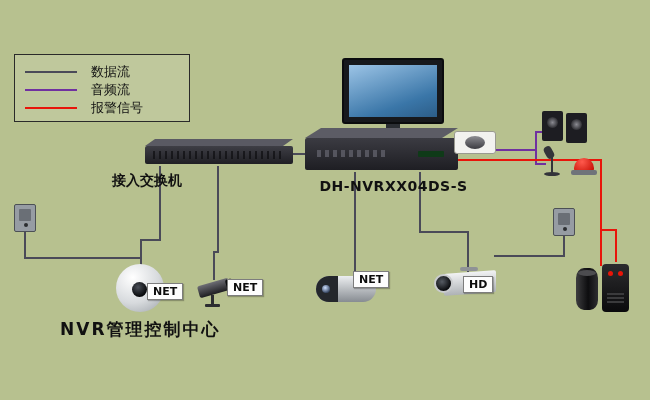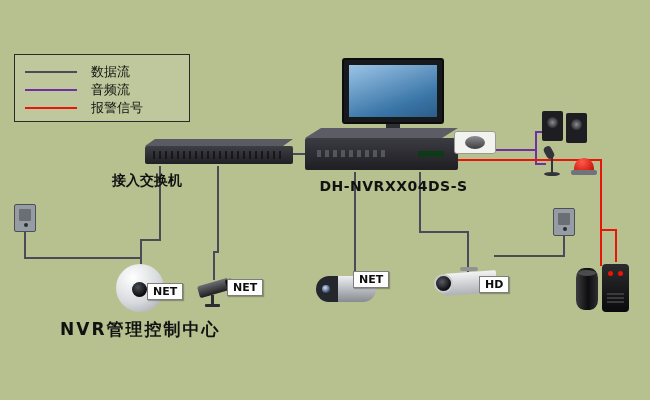--- a/index.html
+++ b/index.html
@@ -101,21 +101,21 @@
   .boxalarm-dev::before{content:"";position:absolute;left:6px;top:7px;width:5px;height:5px;border-radius:50%;background:#e81508;box-shadow:10px 0 0 #e81508;}
   .boxalarm-dev::after{content:"";position:absolute;left:5px;bottom:7px;right:5px;height:12px;
            background:repeating-linear-gradient(#3a3a3c 0 2px,transparent 2px 4px);}
 
   
   .badge{position:absolute;z-index:4;background:#fdfdfd;border:1px solid #7d7d7d;color:#0d0d0d;
          font-weight:bold;font-size:11px;line-height:15px;padding:0 5px;height:17px;box-shadow:1px 1px 1px rgba(0,0,0,.25);}
   .badge-dome{left:147px;top:283px;}
   .badge-bullet{left:227px;top:279px;}
   .badge-ptz{left:353px;top:271px;}
-  .badge-box{left:479px;top:276px;}
+  .badge-box{left:463px;top:276px;}
 
   .switch-label{left:112px;top:172px;width:130px;text-align:left;font-size:14px;}
   .nvr-label{left:306px;top:178px;width:175px;text-align:center;font-size:14px;letter-spacing:.5px;}
   .main-title{left:60px;top:318px;width:590px;font-size:17px;letter-spacing:2px;}
 </style>
 </head>
 <body>
 
 <div class="canvas" style="background-color: rgb(183, 193, 143);">
 

